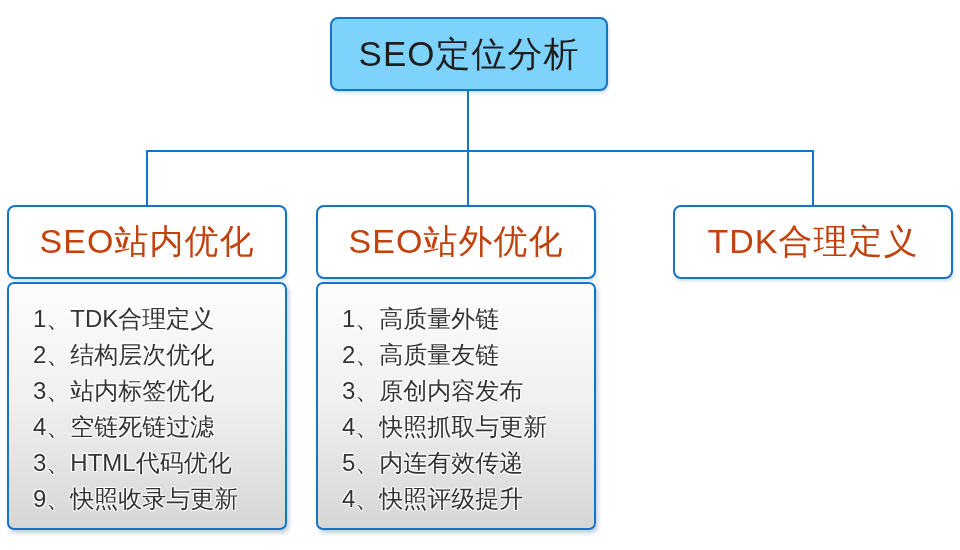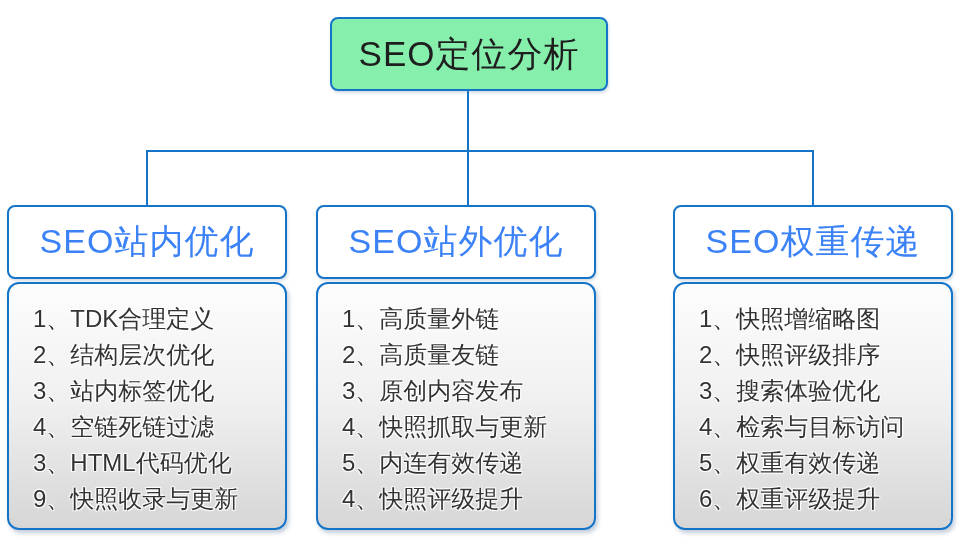--- a/index.html
+++ b/index.html
@@ -7,38 +7,38 @@
     position:relative; width:960px; height:550px; overflow:hidden;
     background:#ffffff;
     font-family:"Liberation Sans","DejaVu Sans",sans-serif;
   }
   .vline, .hline { position:absolute; background:#1474c8; }
   .vline { width:2px; }
   .hline { height:2px; }
 
   .node-root {
     position:absolute; left:330px; top:17px; width:278px; height:74px;
-    box-sizing:border-box; background:#86efac;
+    box-sizing:border-box; background:#7dd3fc;
     border:2px solid #1474c8; border-radius:8px;
     display:flex; align-items:center; justify-content:center;
     font-size:35px; color:#1e1e1e; letter-spacing:1px;
     box-shadow:1px 2px 3px rgba(90,120,150,.25);
   }
 
   .column { position:absolute; top:205px; width:280px; }
   .branch-header {
     box-sizing:border-box; width:280px; height:74px; background:#ffffff;
     border:2px solid #1474c8; border-radius:8px;
     display:flex; align-items:center; justify-content:center;
-    font-size:34px; color:#3b82f6; letter-spacing:1px;
+    font-size:34px; color:#c2410c; letter-spacing:1px;
     box-shadow:1px 2px 3px rgba(90,120,150,.25);
   }
   .branch-body {
     box-sizing:border-box; width:280px; height:248px; margin-top:3px;
-    border:2px solid #1474c8; border-radius:12px;
+    border:2px solid #1474c8; border-radius:7px;
     background:linear-gradient(180deg,#fdfdfd 0%,#f0f0f0 48%,#d6d6d6 100%);
     padding:17px 8px 12px 24px;
     box-shadow:2px 3px 4px rgba(80,110,150,.35);
   }
   .list-item {
     font-size:24px; line-height:36px; color:#333333; white-space:nowrap;
     text-shadow:1px 1px 1px #ffffff,-1px -1px 1px #ffffff,
                 1px -1px 1px #ffffff,-1px 1px 1px #ffffff;
   }
 </style>
@@ -79,25 +79,17 @@
       <div class="list-item">2、高质量友链</div>
       <div class="list-item">3、原创内容发布</div>
       <div class="list-item">4、快照抓取与更新</div>
       <div class="list-item">5、内连有效传递</div>
       <div class="list-item">4、快照评级提升</div>
     </div>
   </div>
 
   <div class="column" style="left:673px">
     <div class="branch-header">
-      <span>SEO权重传递</span>
-    </div>
-    <div class="branch-body">
-      <div class="list-item">1、快照增缩略图</div>
-      <div class="list-item">2、快照评级排序</div>
-      <div class="list-item">3、搜索体验优化</div>
-      <div class="list-item">4、检索与目标访问</div>
-      <div class="list-item">5、权重有效传递</div>
-      <div class="list-item">6、权重评级提升</div>
+      <span>TDK合理定义</span>
     </div>
   </div>
 
 </div>
 
 </body></html>

